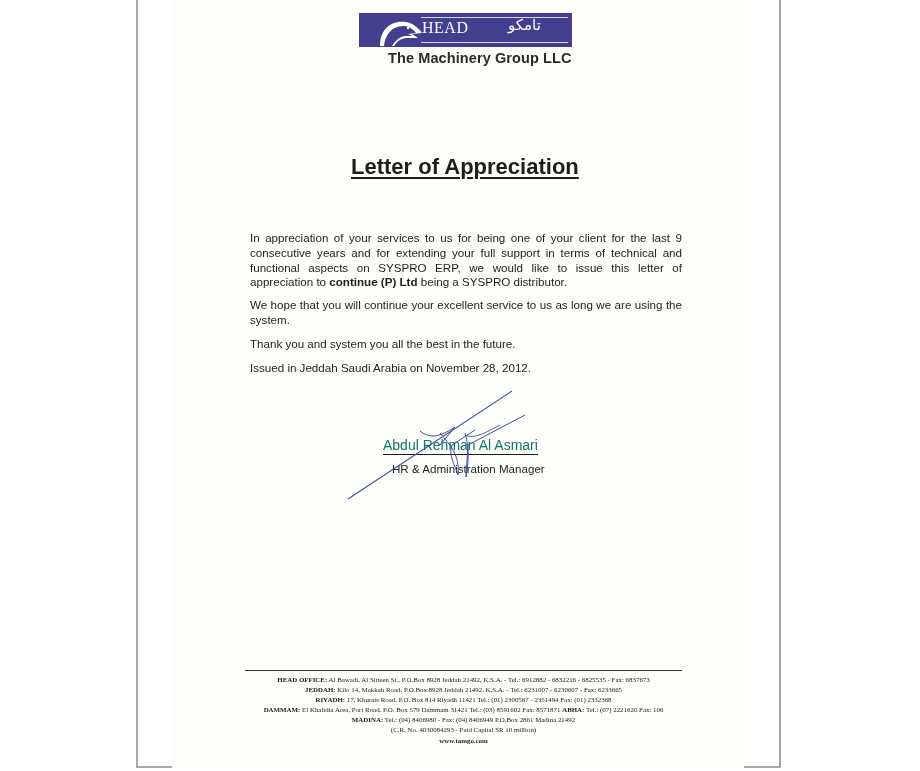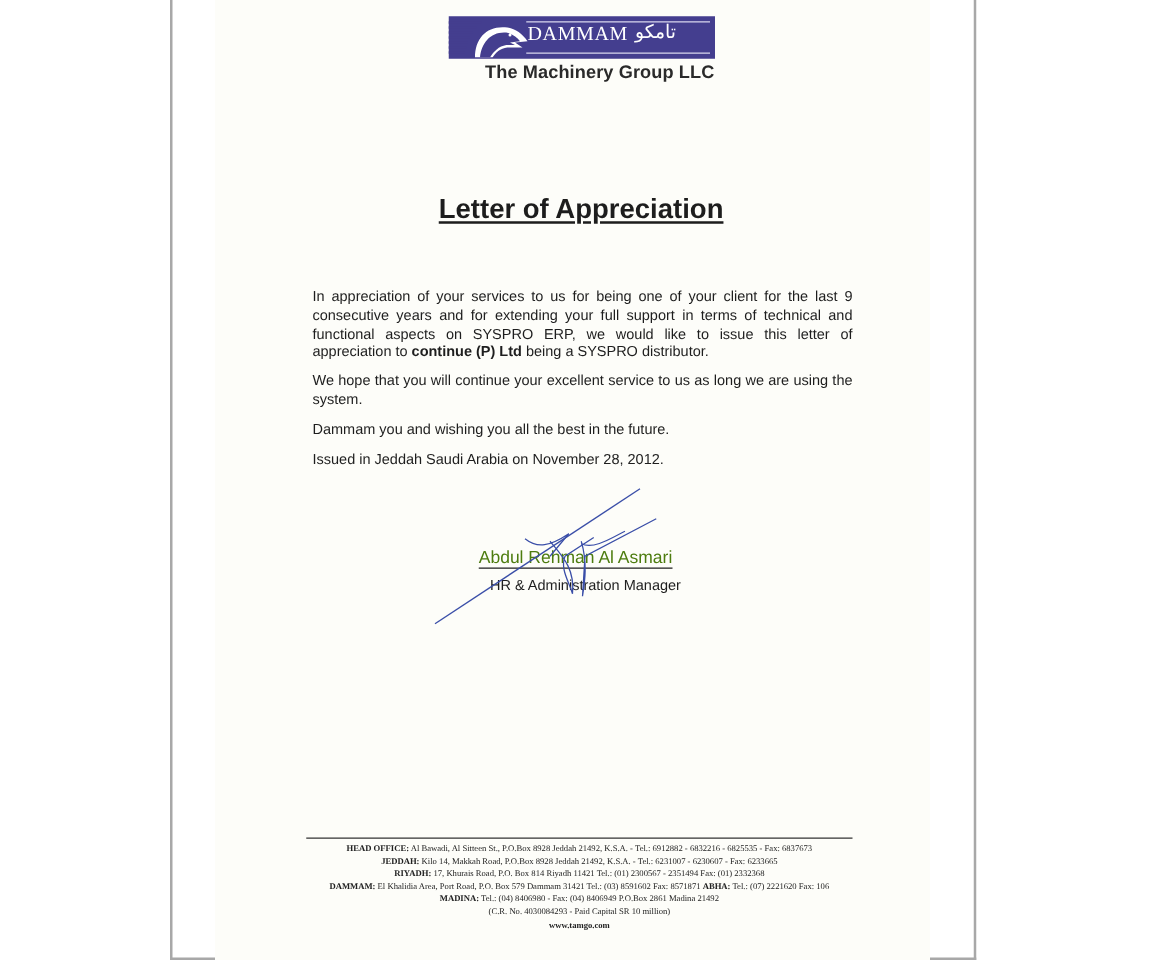--- a/index.html
+++ b/index.html
@@ -11,21 +11,21 @@
   .logo-bar .l1 { top:4px; } .logo-bar .l2 { bottom:4px; }
   .logo-stripes { position:absolute; left:359px; top:17px; width:26px; height:28px; }
   .logo-stripes span { display:block; height:2px; margin-bottom:2px; background:#443e8f; }
   .eagle { position:absolute; left:372px; top:16px; width:52px; height:30px; }
   .logo-en { position:absolute; left:422px; top:19px; font-family:"Liberation Serif", serif; font-size:16px; color:#ffffff; letter-spacing:0.5px; }
   .logo-ar { position:absolute; left:508px; top:16px; font-family:"DejaVu Sans", sans-serif; font-size:15px; color:#ffffff; direction:rtl; }
   .company { position:absolute; left:388px; top:50px; font-weight:bold; font-size:14.5px; color:#2a2a2a; letter-spacing:0.1px;text-align:right; }
   .title { position:absolute; left:351px; top:154px; font-weight:bold; font-size:22px; color:#1d1d1d; text-decoration:underline; text-decoration-thickness:2px; text-underline-offset:3px;text-align:right; }
   .body { position:absolute; left:250px; width:432px; font-size:11.6px; line-height:14.8px; color:#1e1e1e; text-align:justify; }
   .p1 { top:231px; } .p2 { top:298px; } .p3 { top:337px; } .p4 { top:361px; }
-  .sig-name { position:absolute; left:383px; top:437px; font-size:14px; color:#4d7c0f; border-bottom:1.5px solid #1e1e1e; padding-bottom:1px; }
+  .sig-name { position:absolute; left:383px; top:437px; font-size:14px; color:#0f766e; border-bottom:1.5px solid #1e1e1e; padding-bottom:1px; }
   .sig-title { position:absolute; left:392px; top:462px; font-size:11.6px; color:#1e1e1e;text-align:right; }
   .signature { position:absolute; left:340px; top:385px; width:220px; height:120px; }
   .footer-rule { position:absolute; left:245px; top:670px; width:437px; height:1px; background:#333; }
   .footer { position:absolute; left:245px; top:675px; width:437px; font-family:"Liberation Serif", serif; font-size:6.9px; line-height:10.1px; color:#222; text-align:center; white-space:nowrap; }
   .footer b { font-weight:bold; }
 </style>
 </head>
 <body>
 
 <div class="frame"></div>
@@ -43,32 +43,32 @@
       <span style="width:17px"></span>
       <span style="width:15px"></span>
       <span style="width:14px"></span>
       <span style="width:13px"></span>
   </div>
   <svg class="eagle" viewBox="0 0 52 30">
     <path d="M8 30 C8 14 18 4 34 6 C40 7 46 11 50 17 L40 18 L46 22 L36 22 C30 22 26 24 22 30 Z" fill="#ffffff"></path>
     <path d="M12 30 C13 18 21 9 33 10 C38 11 42 14 44 17 L36 18 L40 20 L33 20 C27 21 23 25 20 30 Z" fill="#443e8f"></path>
     <circle cx="36" cy="12" r="1.2" fill="#ffffff"></circle>
   </svg>
-  <span class="logo-en">DAMMAM</span>
+  <span class="logo-en">HEAD</span>
   <span class="logo-ar">تامكو</span>
   <div class="company">The Machinery Group LLC</div>
 </div>
 
 <div class="title">Letter of Appreciation</div>
 
 <div class="body p1">
   <span>In appreciation of your services to us for being one of your client for the last 9 consecutive years and for extending your full support in terms of technical and functional aspects on SYSPRO ERP, we would like to issue this letter of appreciation to </span><b>continue (P) Ltd</b><span> being a SYSPRO distributor.</span>
 </div>
 <div class="body p2">We hope that you will continue your excellent service to us as long we are using the system.</div>
-<div class="body p3">Dammam you and wishing you all the best in the future.</div>
+<div class="body p3">Thank you and system you all the best in the future.</div>
 <div class="body p4">Issued in Jeddah Saudi Arabia on November 28, 2012.</div>
 
 <div class="sig-name">Abdul Rehman Al Asmari</div>
 <div class="sig-title">HR &amp; Administration Manager</div>
 
 <svg class="signature" viewBox="0 0 220 120">
   <path d="M8 114 L172 6" stroke="#3a4ea8" stroke-width="1.1" fill="none"></path>
   <path d="M80 46 C90 54 100 52 115 42 L100 60" stroke="#3a4ea8" stroke-width="1" fill="none"></path>
   <path d="M100 48 C110 60 120 70 118 90 C115 80 108 70 112 60 L135 45" stroke="#3a4ea8" stroke-width="1" fill="none"></path>
   <path d="M125 48 C130 65 128 80 126 92 L128 60 L185 30" stroke="#3a4ea8" stroke-width="1" fill="none"></path>

